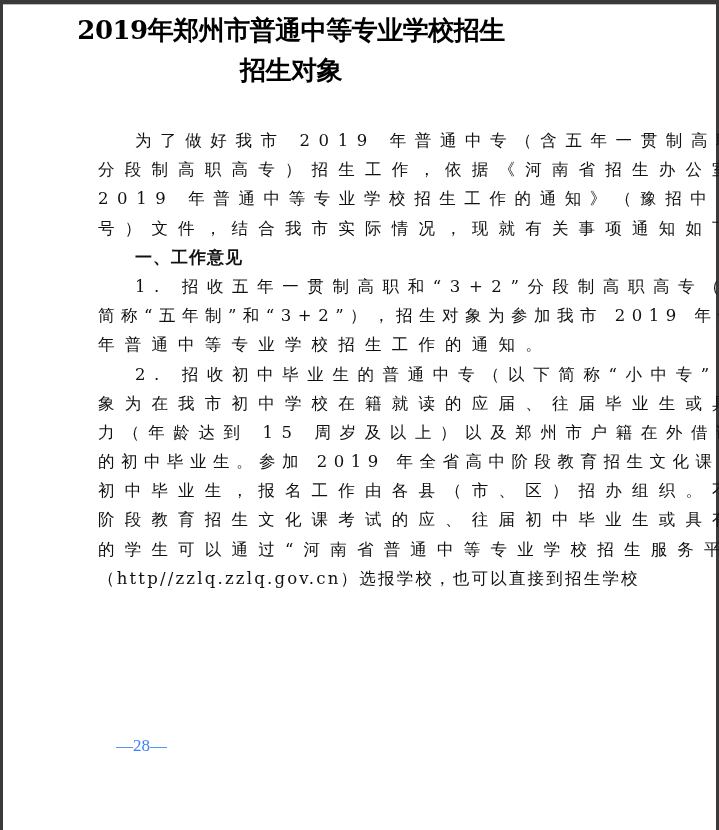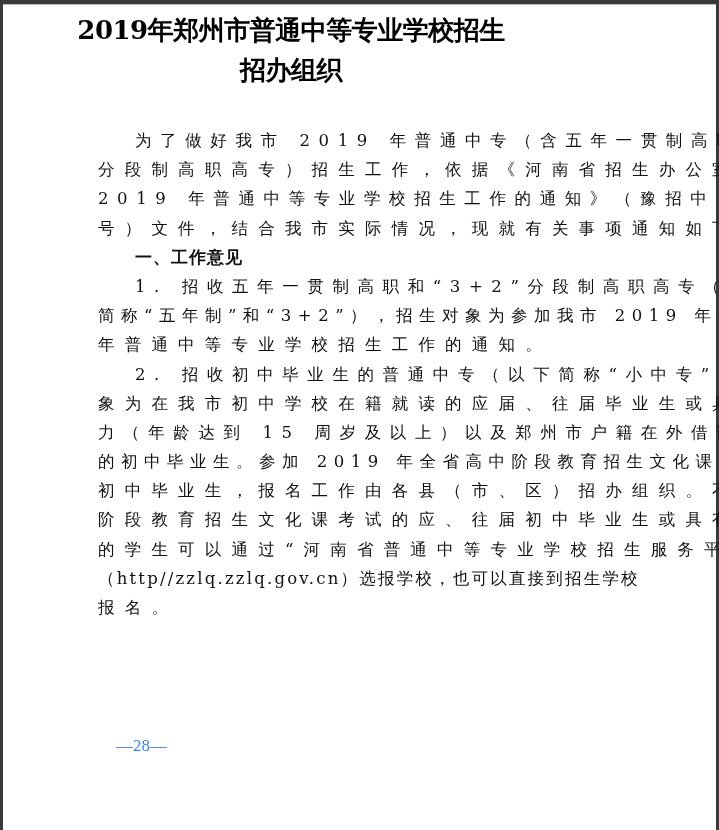--- a/index.html
+++ b/index.html
@@ -69,21 +69,21 @@
       font-size: 17px;
       color: #3b82f6;
       white-space: nowrap;
     }
   </style>
 </head>
 <body>
 
 <div class="page">
   <div class="title l1">2019年郑州市普通中等专业学校招生</div>
-  <div class="title l2">招办组织</div>
+  <div class="title l2">招生对象</div>
 
   <div class="body-text">
 
     <div class="line indent tight">为了做好我市 2019 年普通中专（含五年一贯制高职和“3+2”</div>
     <div class="line">分段制高职高专）招生工作，依据《河南省招生办公室关于做好</div>
     <div class="line tight">2019 年普通中等专业学校招生工作的通知》（豫招中〔2019〕1</div>
     <div class="line">号）文件，结合我市实际情况，现就有关事项通知如下。</div>
 
     <div class="line indent heading">一、工作意见</div>
 
@@ -92,17 +92,16 @@
     <div class="line">年普通中等专业学校招生工作的通知。</div>
 
     <div class="line indent tight">2. 招收初中毕业生的普通中专（以下简称“小中专”）招生对</div>
     <div class="line">象为在我市初中学校在籍就读的应届、往届毕业生或具有同等学</div>
     <div class="line tight">力（年龄达到 15 周岁及以上）以及郑州市户籍在外借读返郑考试</div>
     <div class="line tighter">的初中毕业生。参加 2019 年全省高中阶段教育招生文化课考试的</div>
     <div class="line">初中毕业生，报名工作由各县（市、区）招办组织。不参加高中</div>
     <div class="line">阶段教育招生文化课考试的应、往届初中毕业生或具有同等学力</div>
     <div class="line">的学生可以通过“河南省普通中等专业学校招生服务平台”</div>
     <div class="line url">（http//zzlq.zzlq.gov.cn）选报学校，也可以直接到招生学校</div>
-    <div class="line">报名。</div>
   </div>
 
   <div class="page-num">—28—</div>
 </div>
 
 </body></html>

